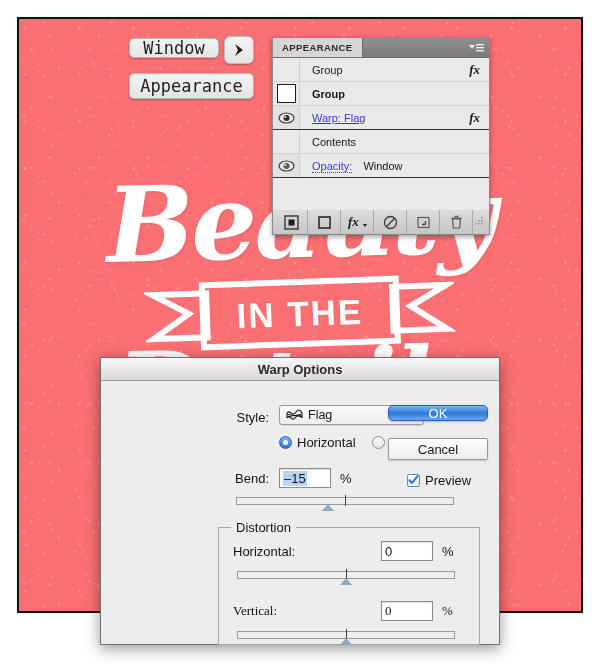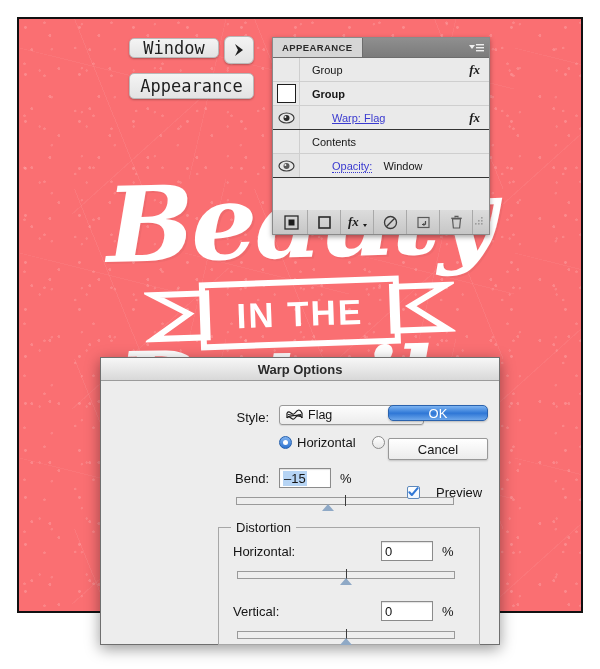--- a/index.html
+++ b/index.html
@@ -197,21 +197,20 @@
   }
   .row-label {
     padding-left: 12px;
     font-size: 11px;
     flex: 1;
   }
   .row-label.bold { font-weight: bold; }
   .row-link {
     color: #3a3ad0;
     text-decoration: underline;
-    margin-left: 20px;
   }
   .row-link.dotted {
     text-decoration: none;
     border-bottom: 1px dotted #3a3ad0;
   }
   .row-fx {
     padding-right: 9px;
     font-family: "Liberation Serif", serif;
     font-style: italic;
     font-weight: bold;
@@ -375,21 +374,21 @@
     font-size: 13px;
   }
   .dist-row {
     position: absolute;
     left: 14px;
     display: flex; align-items: center;
     width: 236px;
   }
   .dist-row .lbl { width: 148px; }
   #dist-h-row { top: 13px; }
-  #dist-v-row { top: 73px; }
+  #dist-v-row { top: 73px; font-family: Liberation Serif, serif; }
   #dist-h-slider { position: absolute; left: 18px; top: 41px; }
   #dist-v-slider { position: absolute; left: 18px; top: 101px; }
   #dist-h-slider .tick, #dist-v-slider .tick { left: 50%; }
   #dist-h-slider .thumb, #dist-v-slider .thumb { left: 50%; }
 
   #ok-button {
     position: absolute; left: 287px; top: 24px;
     width: 100px; height: 16px;
     background: linear-gradient(#7db4f2, #2e77d6 52%, #2f77d6 52%, #6ca6ea);
     border: 1px solid #2a62ad;
@@ -407,23 +406,22 @@
     border: 1px solid #989898;
     border-radius: 2px;
     color: #151515;
     font-size: 13px;
     display: flex; align-items: center; justify-content: center;
     box-sizing: border-box;
     box-shadow: 0 1px 2px rgba(0,0,0,.18);
   }
   #preview-row {
     position: absolute; left: 306px; top: 92px;
-    display: flex; align-items: center; gap: 16px;
-    font-size: 13px;
-    margin-top: 12px;
+    display: flex; align-items: center; gap: 5px;
+    font-size: 13px;
   }
   .checkbox {
     width: 13px; height: 13px;
     background: linear-gradient(#ffffff, #e8e8e8);
     border: 1px solid #8a8a8a;
     border-radius: 2px;
     box-sizing: border-box;
     display: flex; align-items: center; justify-content: center;
   }
   .checkbox.on {

